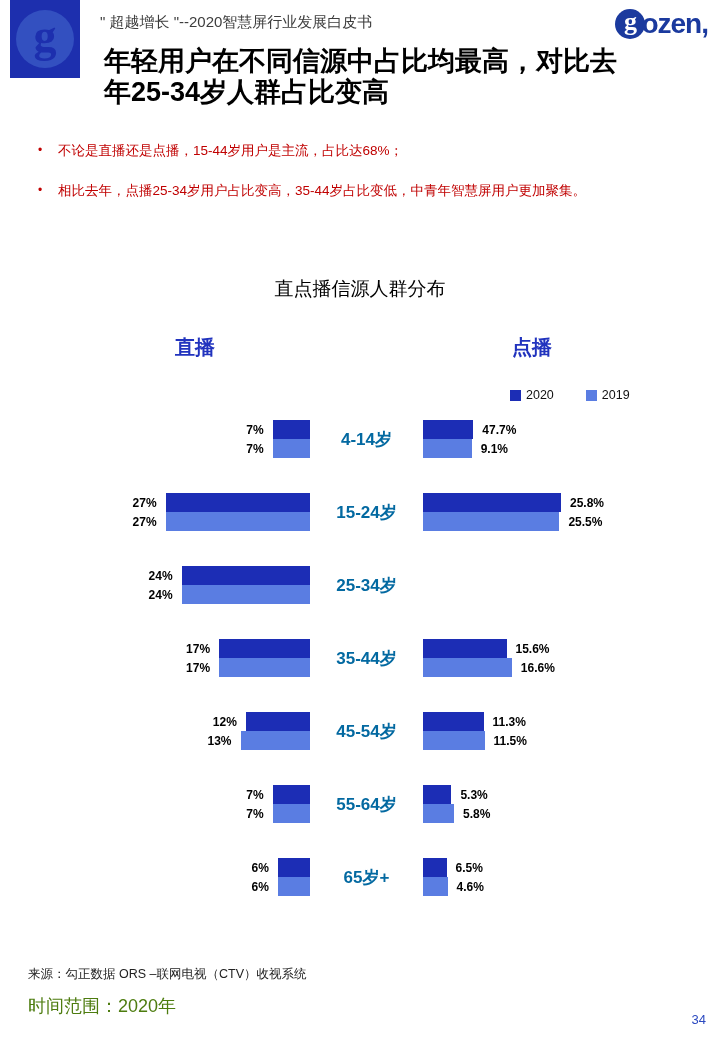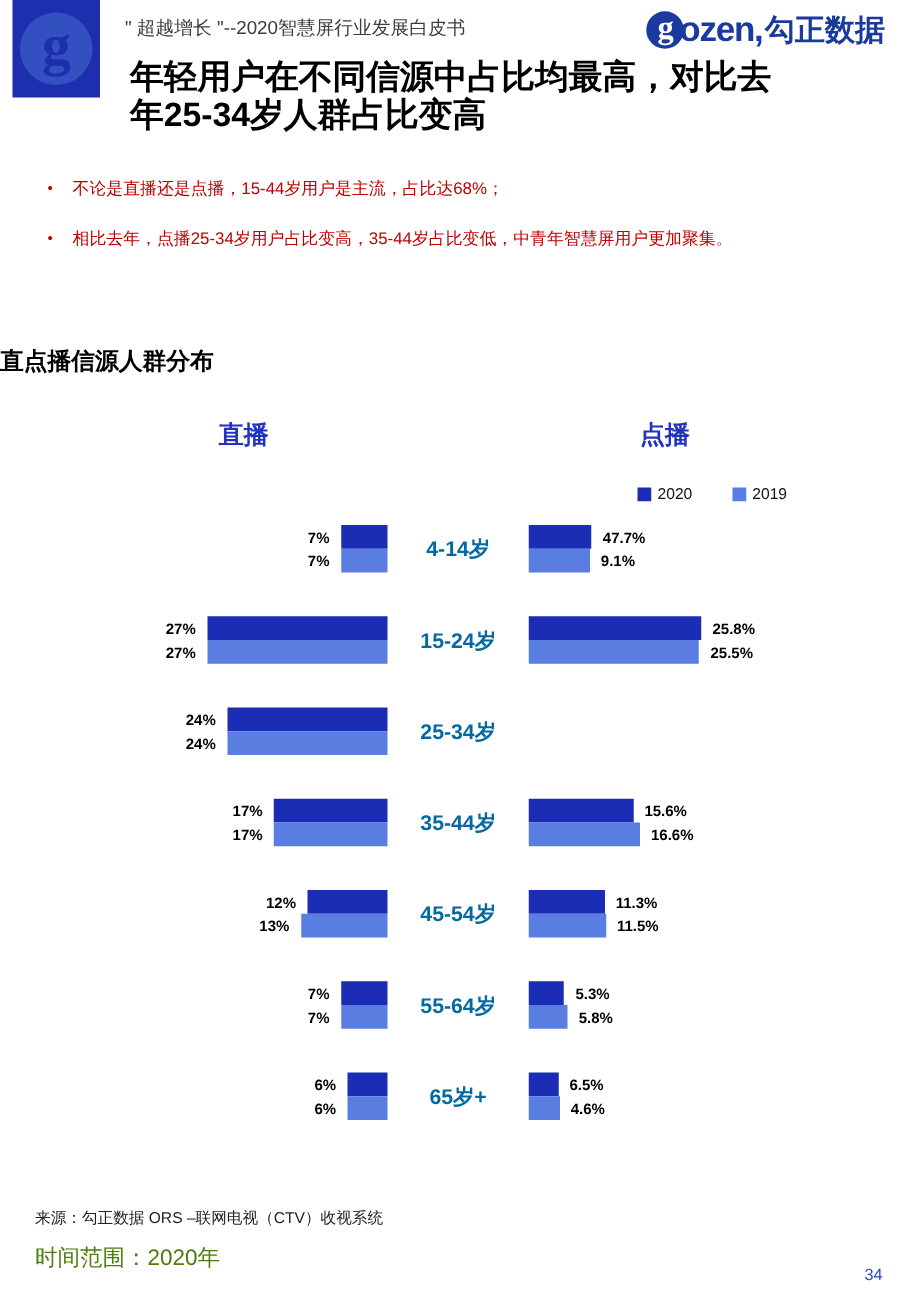--- a/index.html
+++ b/index.html
@@ -26,22 +26,22 @@
     font:bold 26px "Liberation Serif","DejaVu Serif",serif;padding-bottom:4px}
   .brand-latin{font-size:28px;font-weight:bold;letter-spacing:-1px;margin-left:-4px}
   .brand-cn{font-size:24px;font-weight:bold;margin-left:2px}
   .page-title{position:absolute;left:104px;top:46px;width:525px;
     font-size:27px;line-height:31px;font-weight:bold;color:#000}
   
   .bullets{position:absolute;left:38px;top:142px;width:660px}
   .bullet{display:flex;color:var(--red);font-size:13.5px;line-height:17px;margin-bottom:23px}
   .bullet-dot{flex:0 0 20px;font-size:12px}
   
-  .chart-title{position:absolute;left:0;top:276px;width:720px;
-    font-size:19px;font-weight:bold;color:#000}
+  .chart-title{position:absolute;left:0;top:276px;width:720px;text-align:center;
+    font-size:19px;font-weight:normal;color:#000}
   .chart{position:absolute;left:80px;top:330px;width:620px;height:610px}
   .group-headers{position:absolute;left:0;top:4px;width:620px;height:26px}
   .group-live{position:absolute;left:95px;font-size:20px;font-weight:bold;color:var(--accent)}
   .group-vod{position:absolute;left:432px;font-size:20px;font-weight:bold;color:var(--accent)}
   .legend{position:absolute;left:430px;top:58px;display:flex;gap:32px;
     font-size:12.5px;color:#111;align-items:center}
   .legend-item{display:flex;align-items:center;gap:5px}
   .swatch{width:11px;height:11px;display:inline-block}
   .rows{position:absolute;left:0;top:90px;width:620px}
   .row{display:flex;margin-bottom:35px}
@@ -67,21 +67,20 @@
 
 <div class="logo-square">
   <div class="logo-circle">
     <span class="logo-g">g</span>
   </div>
 </div>
 <div class="doc-title">" 超越增长 "--2020智慧屏行业发展白皮书</div>
 <div class="brand">
   <span class="brand-icon">g</span>
   <span class="brand-latin">ozen,</span>
-  <span class="brand-cn">勾正数据</span>
 </div>
 
 <div class="page-title">年轻用户在不同信源中占比均最高，对比去年25-34岁人群占比变高</div>
 
 <div class="bullets">
   <div class="bullet">
     <span class="bullet-dot">•</span>
     <span>不论是直播还是点播，15-44岁用户是主流，占比达68%；</span>
   </div>
   <div class="bullet">

